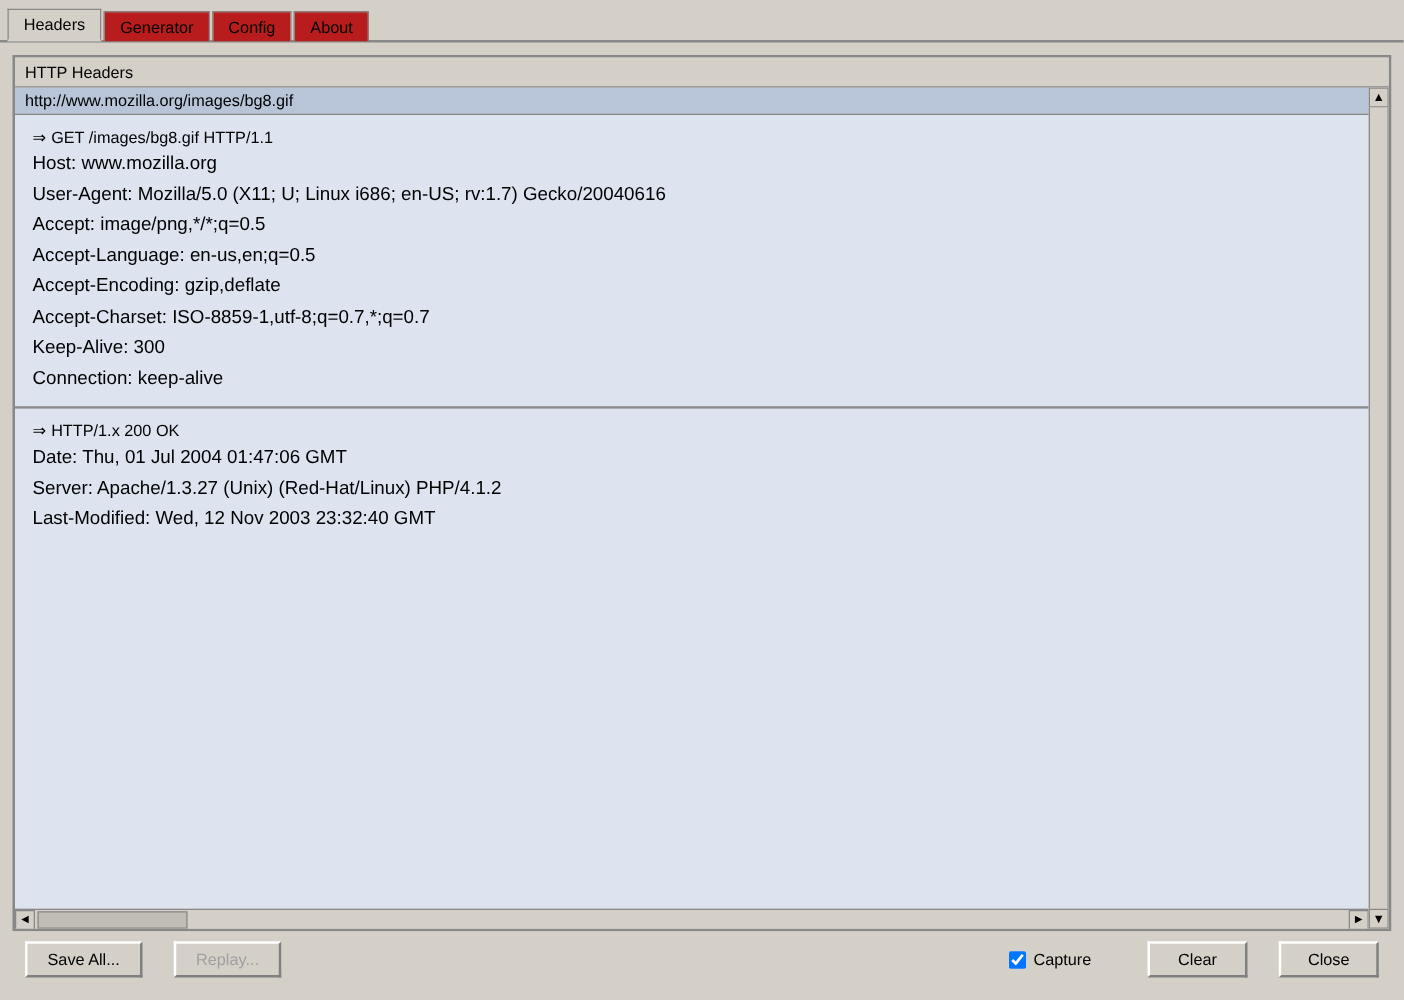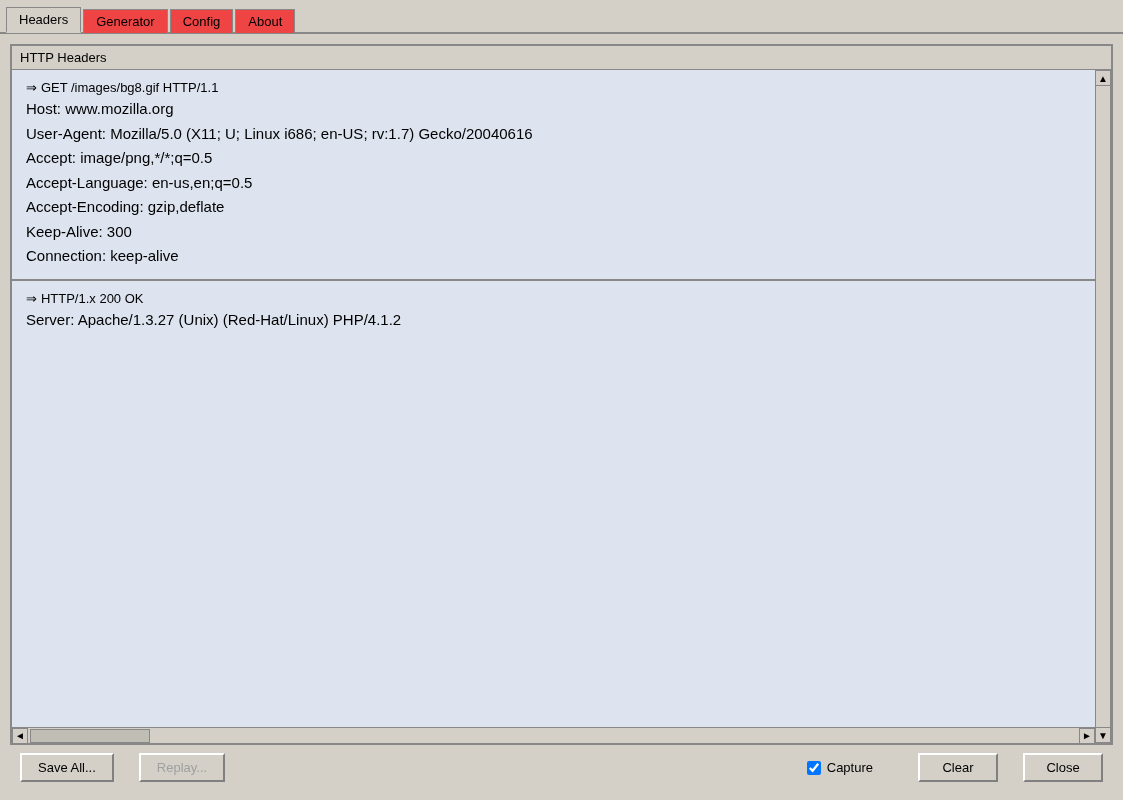--- a/index.html
+++ b/index.html
@@ -40,21 +40,21 @@
     }
 
     .tab.active {
       background: #d4d0c8;
       border-bottom: 2px solid #d4d0c8;
       font-weight: normal;
       z-index: 1;
     }
 
     .tab:not(.active) {
-      background: #ef4444;
+      background: #b91c1c;
     }
 
     .main-content {
       flex: 1;
       padding: 10px;
       display: flex;
       flex-direction: column;
     }
 
     .panel {
@@ -255,41 +255,47 @@
   <div class="tab">About</div>
 </div>
 
 <div class="main-content">
   <div class="panel">
     <div class="panel-title">HTTP Headers</div>
 
     <div class="content-with-scrollbar">
       <div class="sections-area">
 
+        <div class="url-row">
+          <span class="url-text">http://www.mozilla.org/images/bg8.gif</span>
+        </div>
 
         <div class="request-section">
           <div class="request-line">
             <span class="arrow-icon">⇒</span>
             <span>GET /images/bg8.gif HTTP/1.1</span>
           </div>
           <div class="header-line">Host: www.mozilla.org</div>
           <div class="header-line">User-Agent: Mozilla/5.0 (X11; U; Linux i686; en-US; rv:1.7) Gecko/20040616</div>
           <div class="header-line">Accept: image/png,*/*;q=0.5</div>
           <div class="header-line">Accept-Language: en-us,en;q=0.5</div>
           <div class="header-line">Accept-Encoding: gzip,deflate</div>
+          <div class="header-line">Accept-Charset: ISO-8859-1,utf-8;q=0.7,*;q=0.7</div>
           <div class="header-line">Keep-Alive: 300</div>
           <div class="header-line">Connection: keep-alive</div>
         </div>
 
         <div class="response-section">
           <div class="request-line">
             <span class="arrow-icon">⇒</span>
             <span>HTTP/1.x 200 OK</span>
           </div>
+          <div class="header-line">Date: Thu, 01 Jul 2004 01:47:06 GMT</div>
           <div class="header-line">Server: Apache/1.3.27 (Unix)  (Red-Hat/Linux) PHP/4.1.2</div>
+          <div class="header-line">Last-Modified: Wed, 12 Nov 2003 23:32:40 GMT</div>
         </div>
 
         <div class="horizontal-scrollbar">
           <div class="h-scroll-arrow-left">◄</div>
           <div class="h-scroll-thumb"></div>
           <div class="h-scroll-arrow-right">►</div>
         </div>
       </div>
 
       <div class="scrollbar-right">

